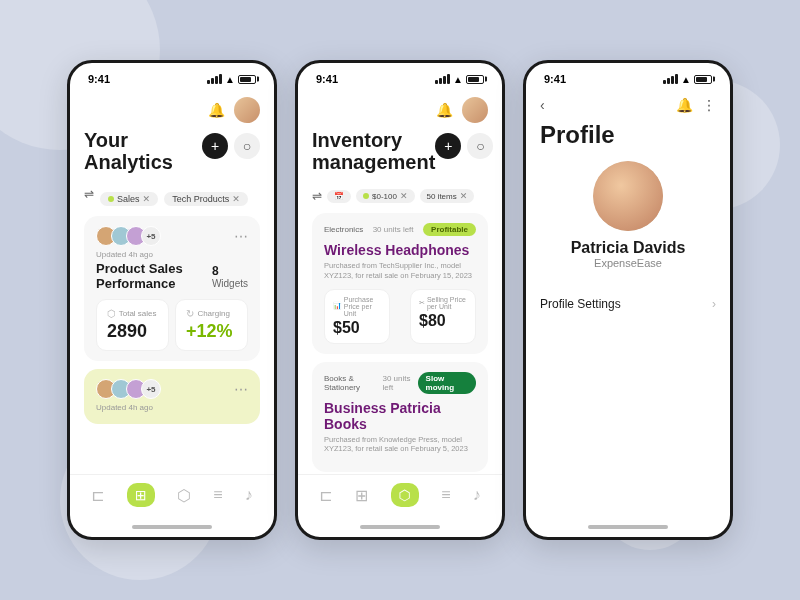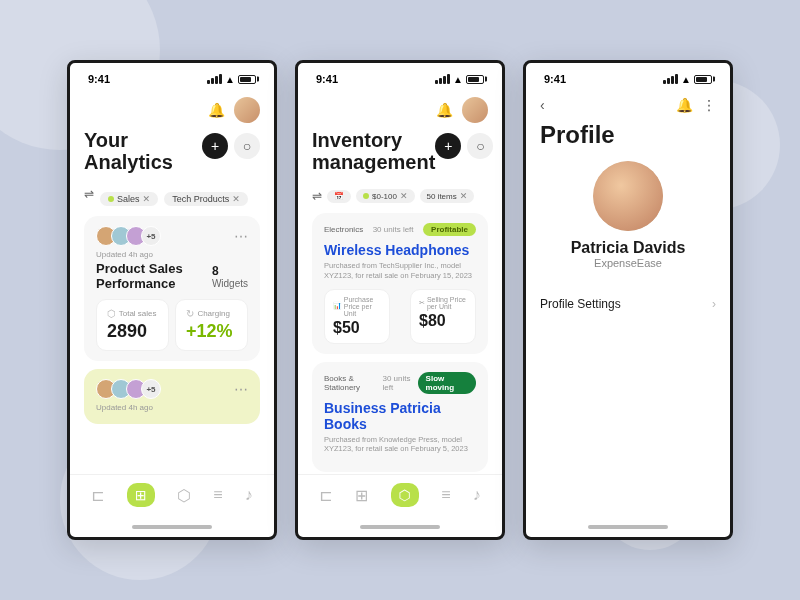--- a/index.html
+++ b/index.html
@@ -28,21 +28,21 @@
       display: flex;
       gap: 18px;
       position: relative;
       z-index: 1;
     }
 
     .phone {
       width: 210px;
       height: 480px;
       background: #fff;
-      border-radius: 8px;
+      border-radius: 25px;
       border: 3px solid #1a1a1a;
       overflow: hidden;
       display: flex;
       flex-direction: column;
       position: relative;
       box-shadow: 0 8px 30px rgba(0,0,0,0.15);
     }
 
     
     .status-bar {
@@ -176,21 +176,21 @@
     .product-cat { font-size: 8px; color: #666; }
     .product-units { font-size: 8px; color: #999; }
     .badge-green {
       background: #b8e04a; color: #4a6500; font-size: 8px; font-weight: 700;
       border-radius: 20px; padding: 2px 8px;
     }
     .badge-orange {
       background: #15803d; color: #fff; font-size: 8px; font-weight: 700;
       border-radius: 20px; padding: 2px 8px;
     }
-    .product-name { font-size: 14px; font-weight: 800; color: #1d4ed8; margin-bottom: 3px; }
+    .product-name { font-size: 14px; font-weight: 800; color: #701a75; margin-bottom: 3px; }
     .product-desc { font-size: 7.5px; color: #999; line-height: 1.3; margin-bottom: 8px; }
     .price-grid { display: grid; grid-template-columns: 1fr 1fr; gap: 20px; }
     .price-card {
       background: #fff; border-radius: 10px; padding: 6px 8px;
       border: 1px solid #f0f0f0;
     }
     .price-label { font-size: 7px; color: #999; margin-bottom: 2px; display: flex; align-items: center; gap: 2px; }
     .price-value { font-size: 16px; font-weight: 800; color: #1a1a1a; }
 
     

